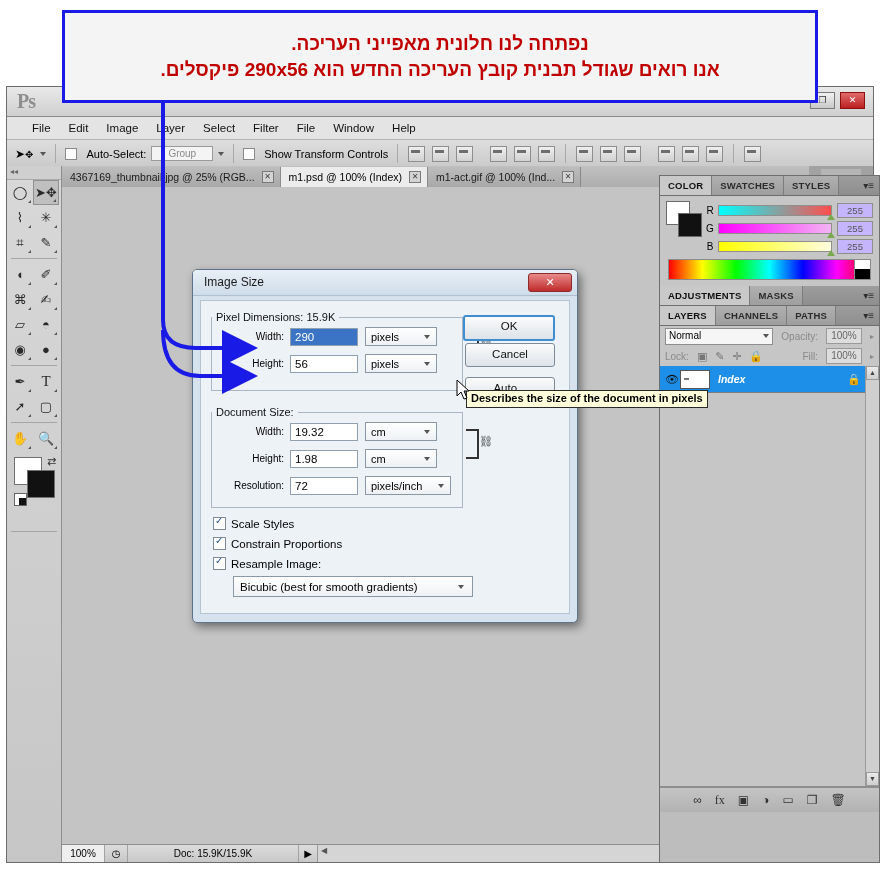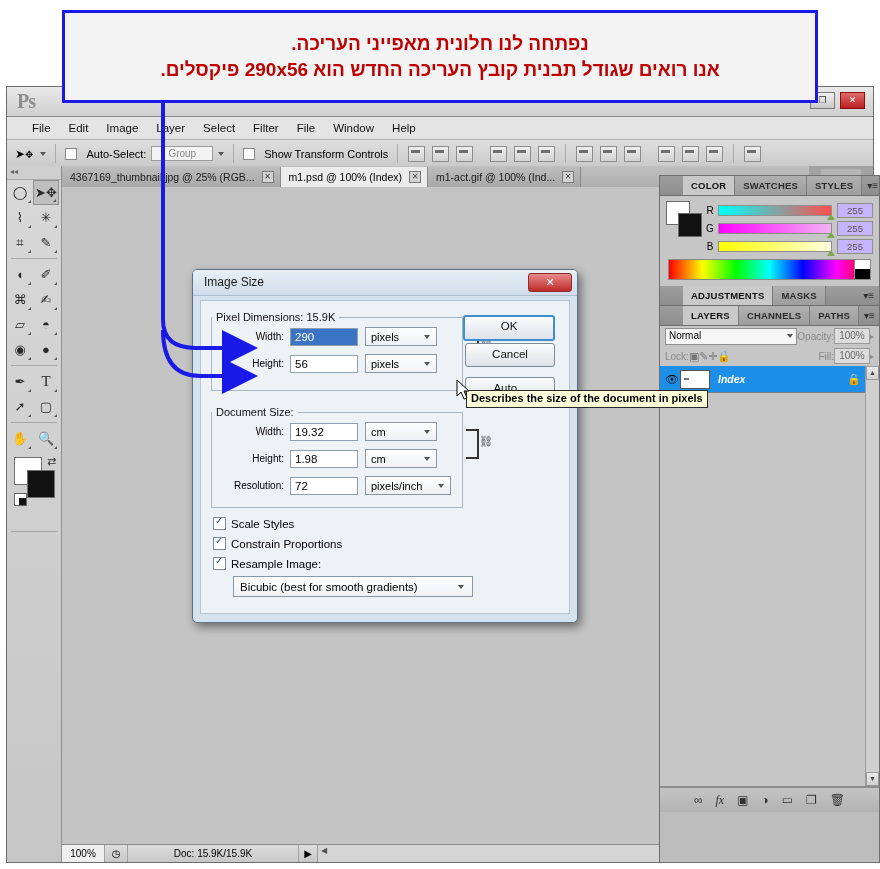--- a/index.html
+++ b/index.html
@@ -93,40 +93,40 @@
                   border:1px solid #8e8e8e;display:flex;align-items:center;justify-content:center;
                   font-size:10px;font-weight:bold;color:#333;}
   .dockgrip{height:9px;background:#b5b5b5;margin:3px 12px 0;}
   
   #panels{position:absolute;left:659px;top:175px;width:221px;height:688px;z-index:20;
           background:#bdbdbd;border:1px solid #6f6f6f;box-sizing:border-box;}
   .ptabrow{height:19px;background:linear-gradient(#9d9d9d,#8e8e8e);display:flex;align-items:stretch;
            border-bottom:1px solid #6f6f6f;}
   .ptab{padding:0 8px;font-size:9.5px;font-weight:bold;color:#2b2b2b;display:flex;align-items:center;
         background:linear-gradient(#b0b0b0,#9e9e9e);border-right:1px solid #7c7c7c;letter-spacing:.2px;}
-  .ptab.active{background:#c9c9c9;color:#111;margin-left:23px;}
+  .ptab.active{background:#c9c9c9;color:#111;}
   .pmenu{margin-left:auto;padding:0 5px;font-size:10px;display:flex;align-items:center;color:#2f2f2f;}
   #colorbody{background:#c6c6c6;padding:5px 6px 4px;}
   .colrow{display:flex;align-items:center;height:18px;}
   .collabel{width:12px;font-size:10px;text-align:center;}
   .slider{flex:1;height:9px;border:1px solid #8f8f8f;margin:0 5px 0 2px;position:relative;}
   .sltri{position:absolute;right:-4px;top:8px;width:0;height:0;border-left:4px solid transparent;
          border-right:4px solid transparent;border-bottom:6px solid #7aa84f;}
   .colval{width:34px;height:13px;border:1px solid #8e8e8e;background:#c4b5fd;font-size:9.5px;
           text-align:center;line-height:13px;color:#555;}
   #fgbgmini{width:34px;height:34px;position:relative;margin-right:4px;}
   #fgm{position:absolute;left:0;top:0;width:22px;height:22px;background:#fff;border:1px solid #6a6a6a;}
   #bgm{position:absolute;left:12px;top:12px;width:22px;height:22px;background:#111;border:1px solid #6a6a6a;}
   #spectrum{height:19px;margin:4px 2px 2px;border:1px solid #8a8a8a;position:relative;
             background:linear-gradient(90deg,#f00,#ff0,#0f0,#0ff,#00f,#f0f,#f00);}
   #spectrum:after{content:"";position:absolute;right:0;top:0;width:15px;height:100%;
                   background:linear-gradient(#fff 0 50%,#000 50% 100%);border-left:1px solid #8a8a8a;}
   
   #layersbody{background:#c6c6c6;}
-  .lrow{display:flex;align-items:center;height:20px;padding:0 5px;gap:0;}
+  .lrow{display:flex;align-items:center;height:20px;padding:0 5px;gap:8px;}
   .lsel{flex:1;height:15px;border:1px solid #8e8e8e;background:#f6f6f6;font-size:10px;
         line-height:14px;padding-left:3px;position:relative;}
   .lsel .arr{position:absolute;right:3px;top:5px;}
   .lbl-dim{font-size:10px;color:#8a8a8a;}
   .pct{width:34px;height:14px;border:1px solid #9a9a9a;background:#ddd;font-size:10px;
        text-align:center;line-height:14px;color:#666;}
   .layeritem{height:26px;background:#1e8fe8;display:flex;align-items:center;padding:0 4px;
              border-bottom:1px solid #7d7d7d;position:relative;}
   .layeritem .eye{width:16px;text-align:center;font-size:11px;color:#111;}
   .lthumb{width:28px;height:17px;background:#fff;border:1px solid #555;margin-right:8px;position:relative;}
@@ -409,21 +409,21 @@
         <span class="llock">🔒</span>
       </div>
       <div id="layerscroll">
         <div class="sbbtn">▲</div>
         <div class="sbbtn" style="position:absolute;bottom:0;left:0;right:0;">▼</div>
       </div>
     </div>
 
     <div id="layerfooter">
       <span>∞</span>
-      <span style="font-style:italic;font-family:'Liberation Serif',serif;">fx</span>
+      <span style="font-family:'Liberation Serif',serif;">fx</span>
       <span>▣</span>
       <span>◑</span>
       <span>▭</span>
       <span>❐</span>
       <span>🗑</span>
     </div>
   </div>
 </div>
 
 <div id="dialog">

